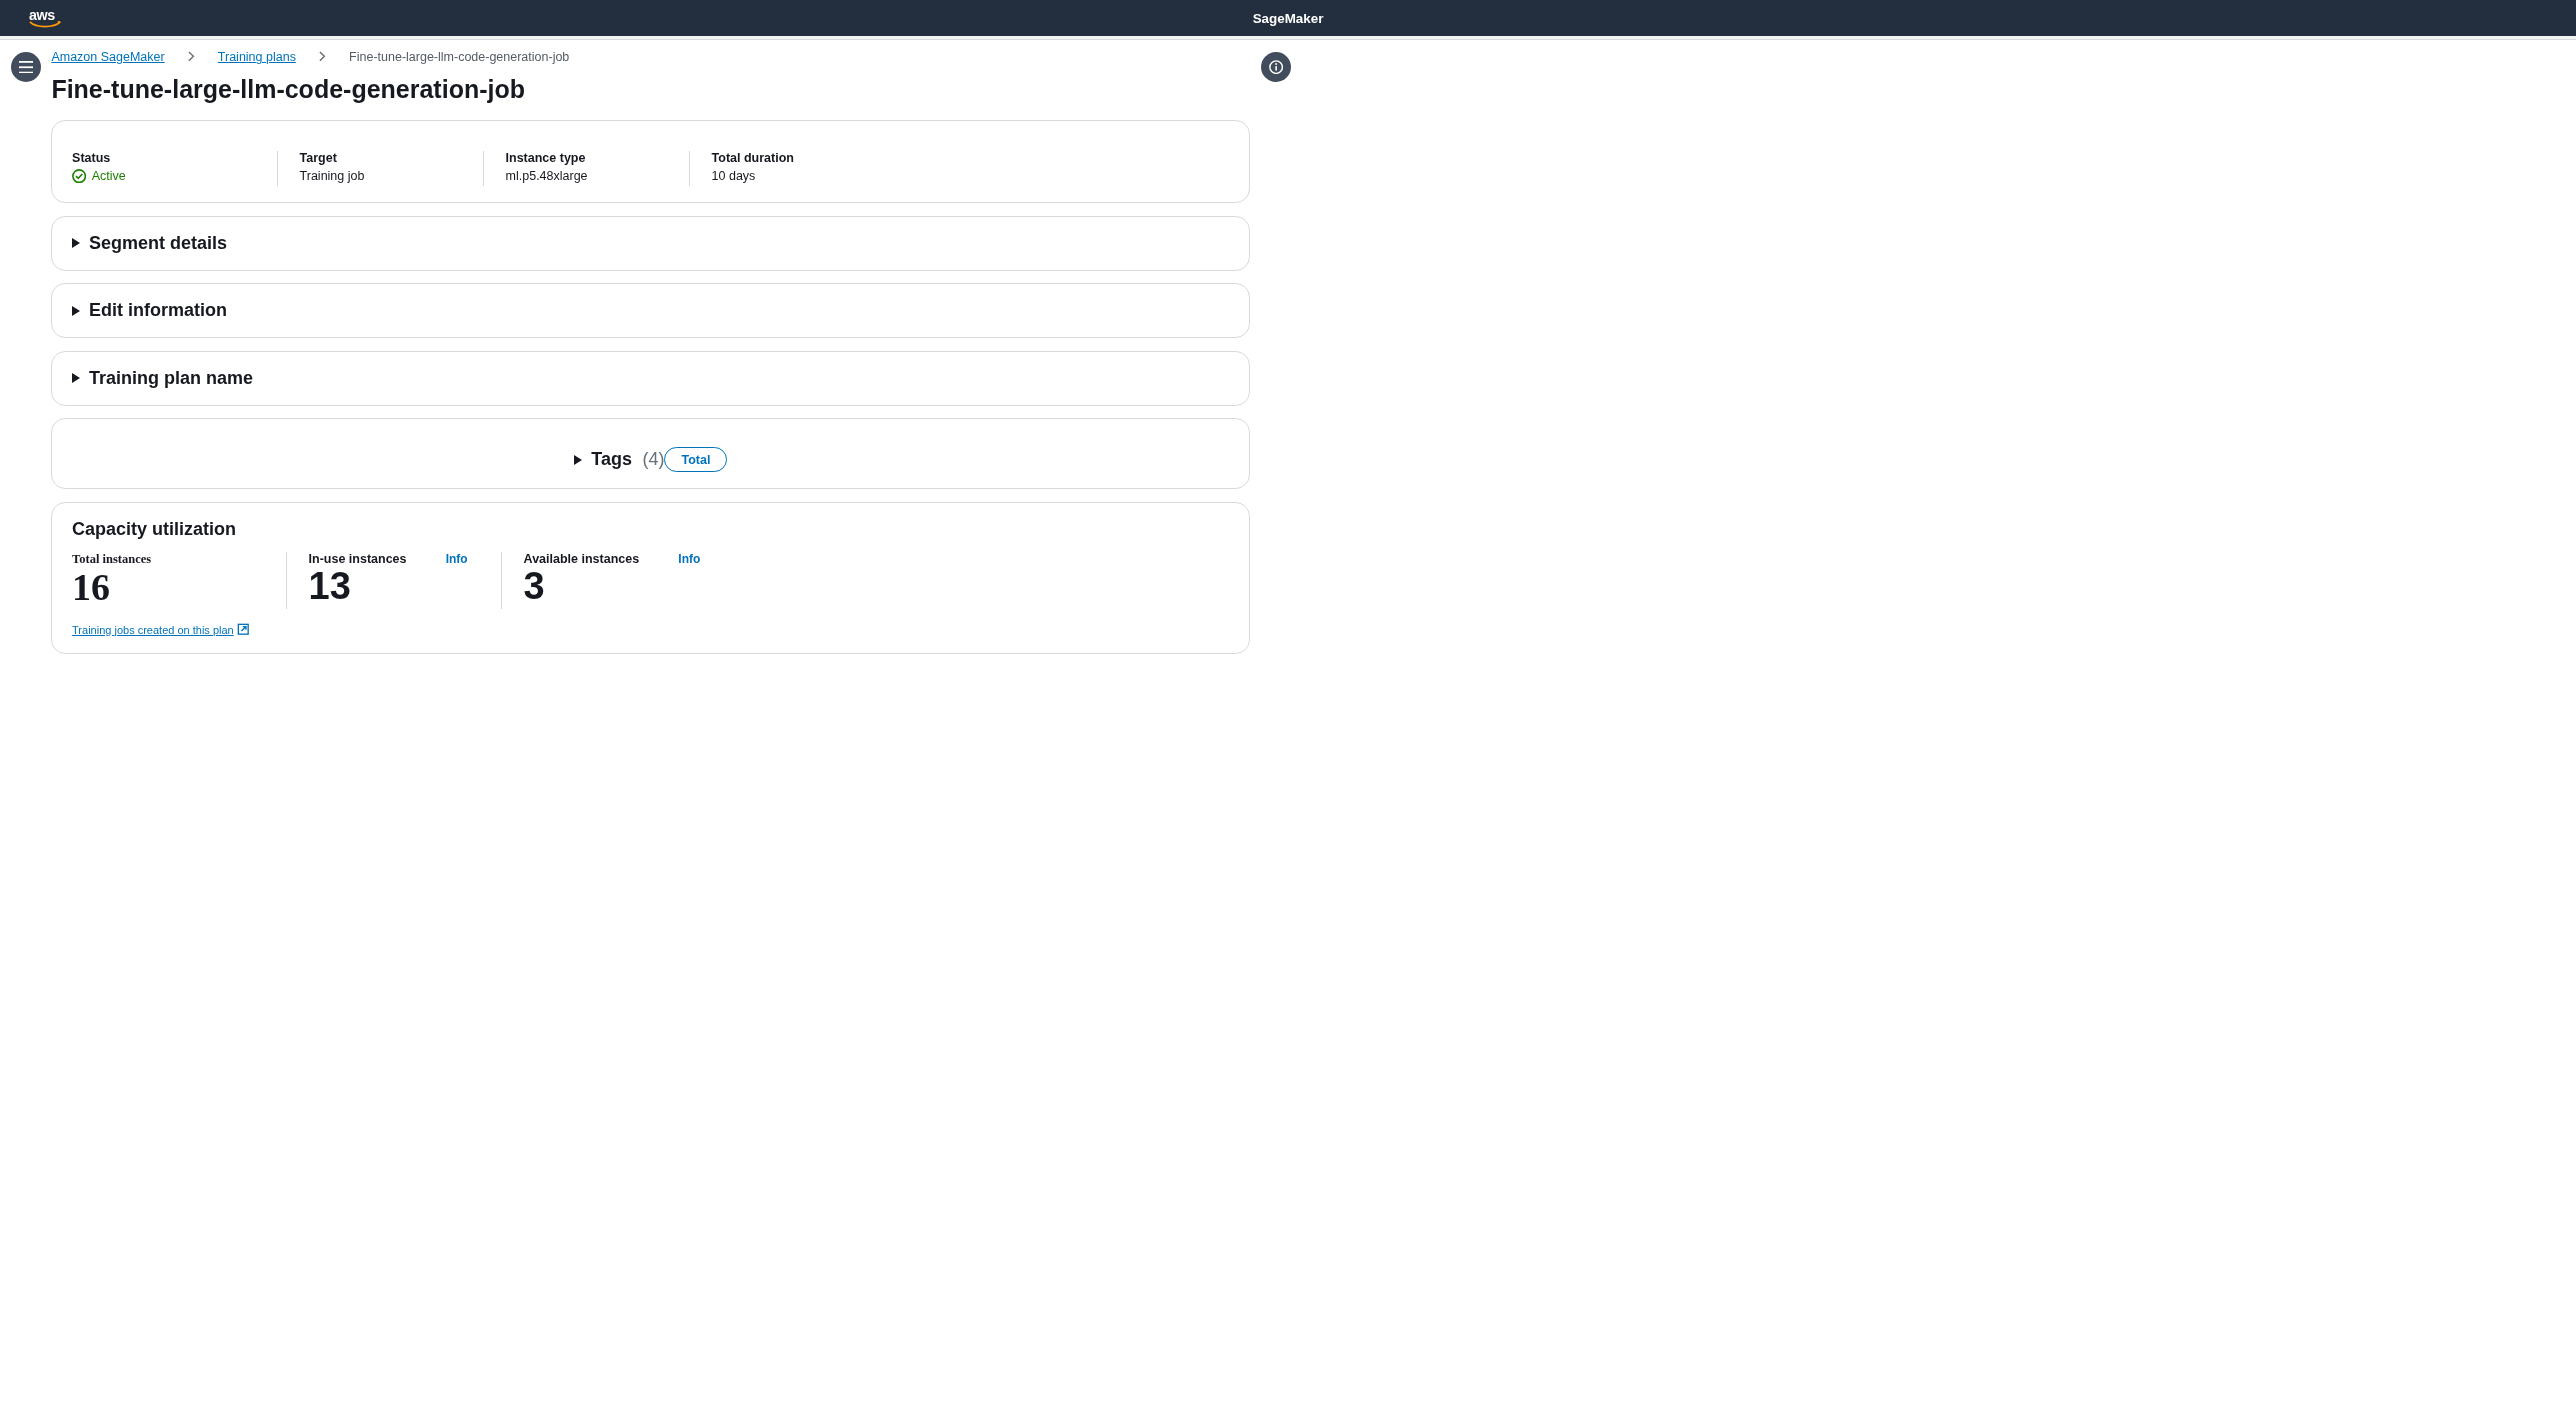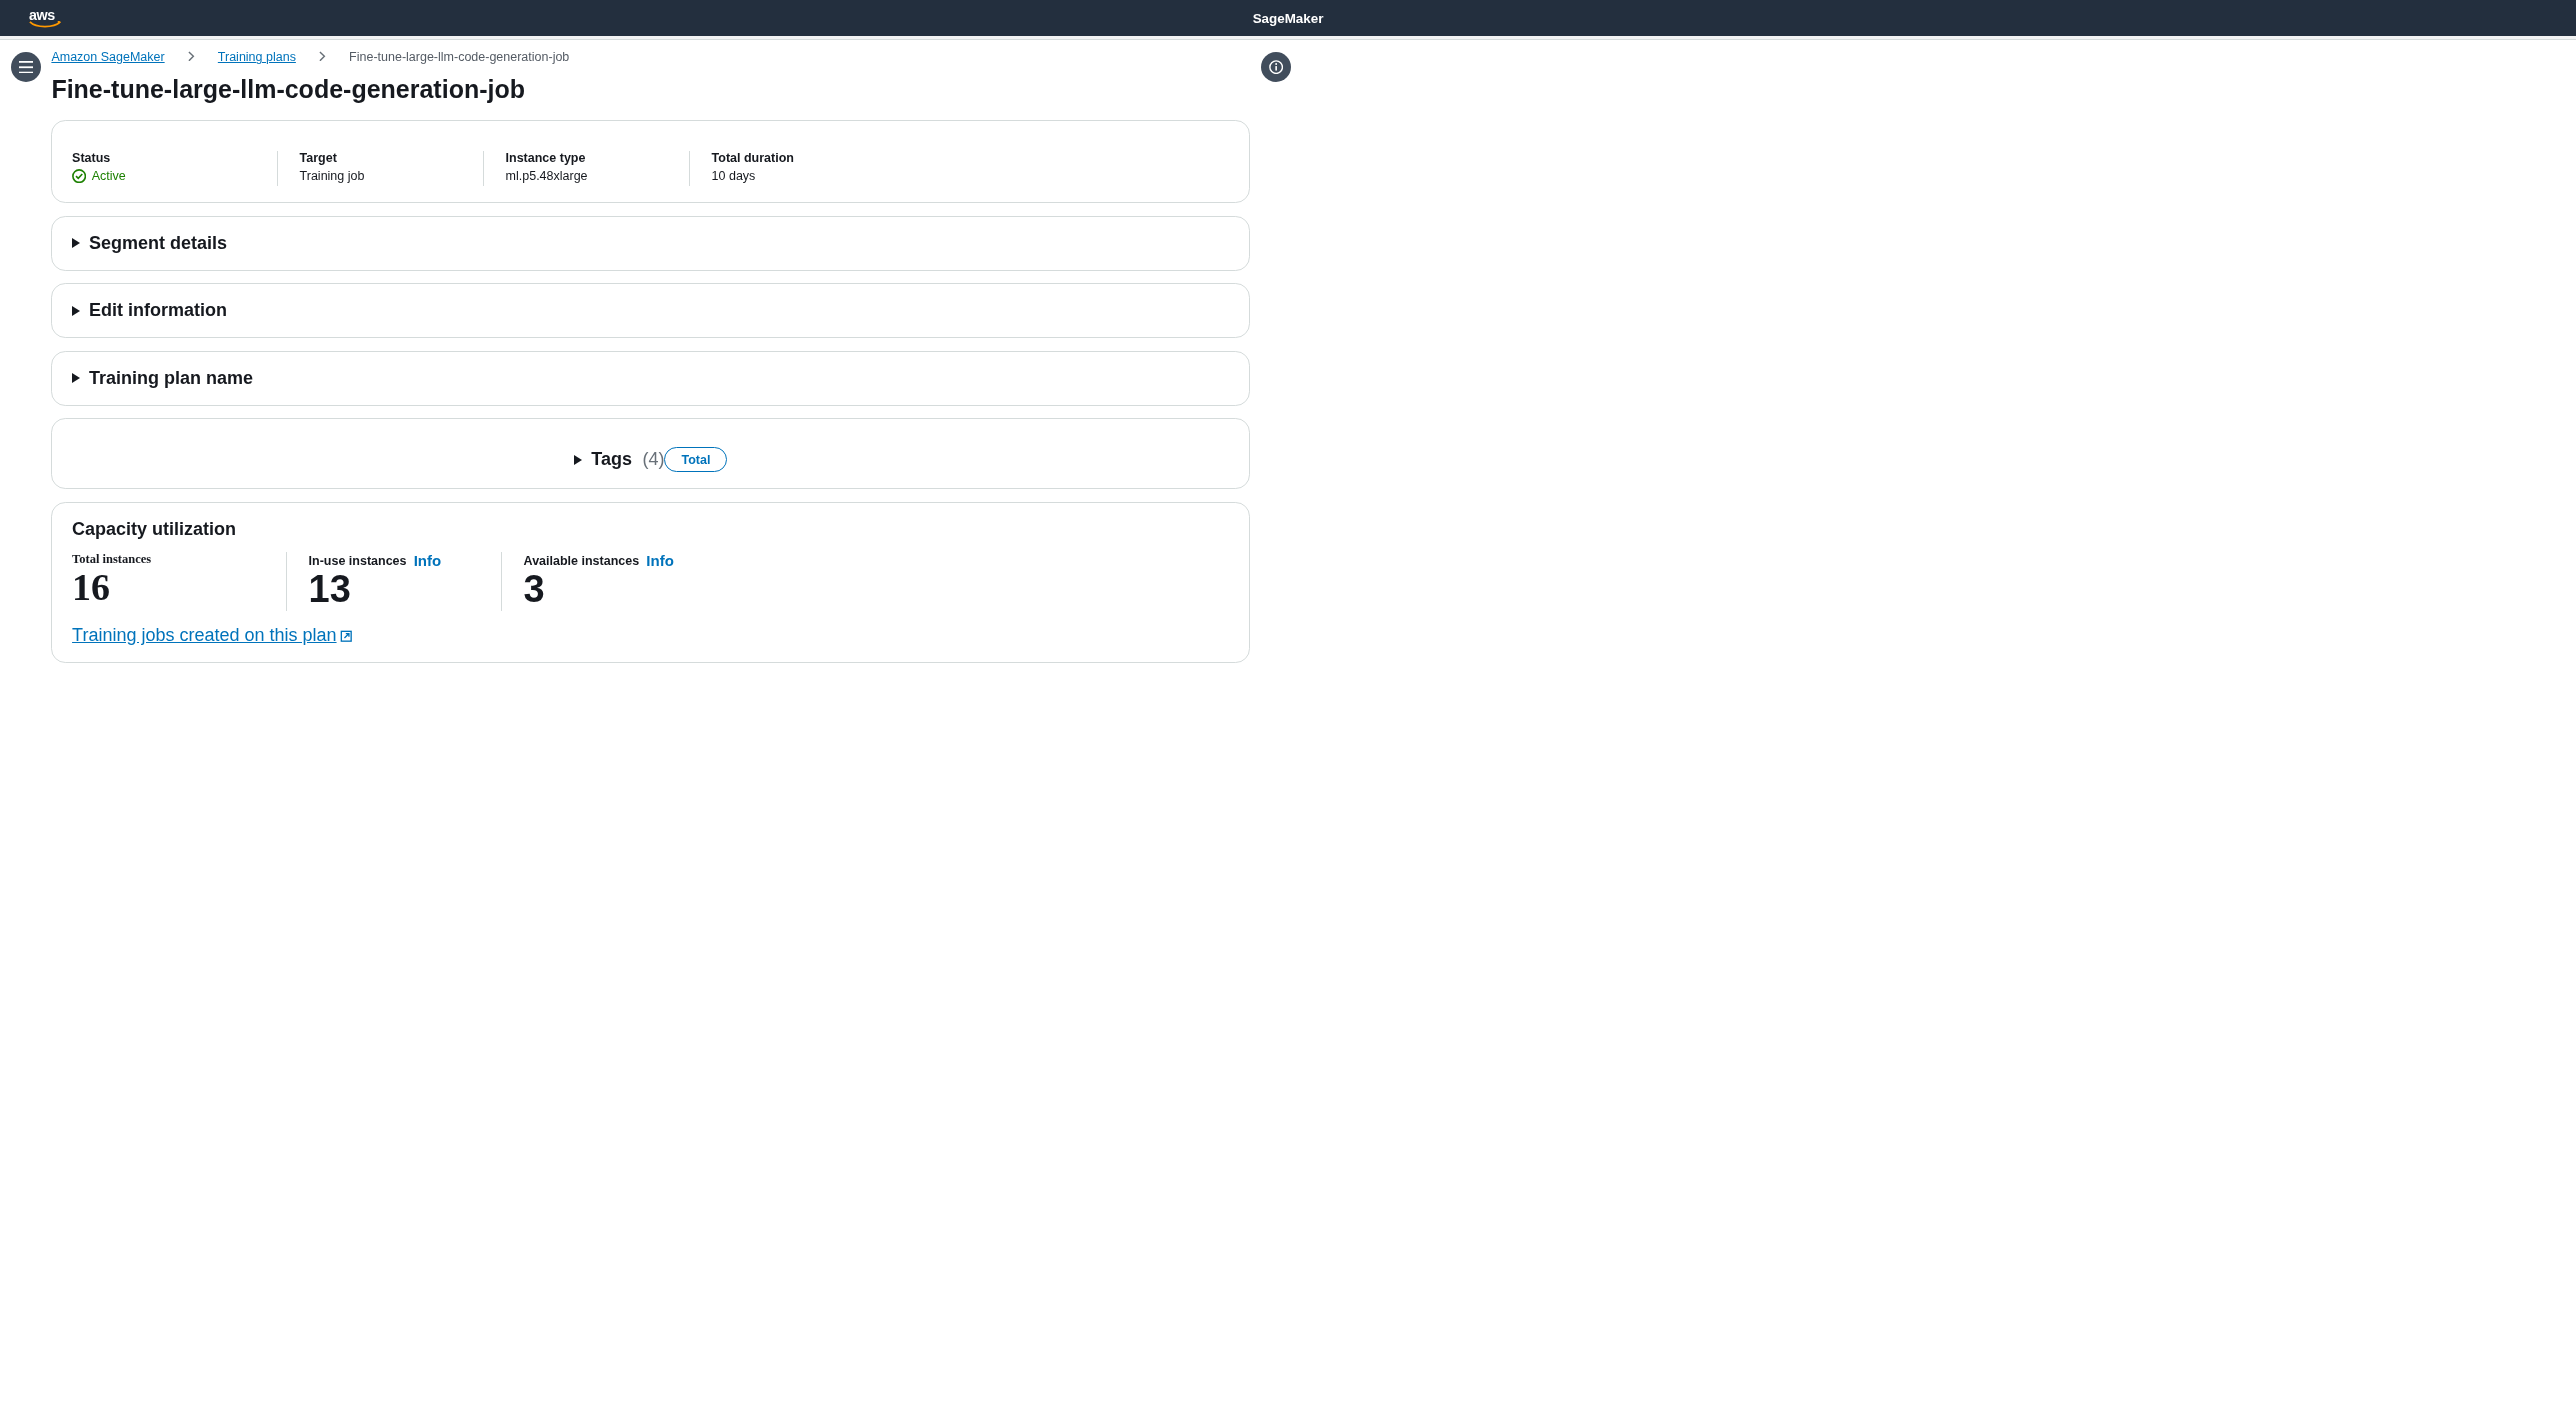--- a/index.html
+++ b/index.html
@@ -167,37 +167,38 @@
 .cap-item:last-child { border-right: none; }
 .cap-label {
   font-weight: 700;
   font-size: 12.5px;
   display: flex;
   align-items: center;
   gap: 7.2px;
 }
 .info-link {
   color: #0073bb;
-  font-size: 15px;
+  font-size: 12px;
   font-weight: 700;
   cursor: pointer;
+  margin-left: 32px;
 }
 .cap-value {
   font-size: 38px;
   font-weight: 700;
   line-height: 1.1;
 }
 .training-link {
   display: inline-flex;
   align-items: center;
   gap: 3.6px;
   color: #0073bb;
   text-decoration: underline;
   margin-top: 14.3px;
-  font-size: 18px;
+  font-size: 11px;
 }
 
 
 .edit-btn {
   border: 1.8px solid #0073bb;
   background: #fff;
   color: #0073bb;
   font-weight: 700;
   font-size: 12.5px;
   padding: 4.5px 16px;

